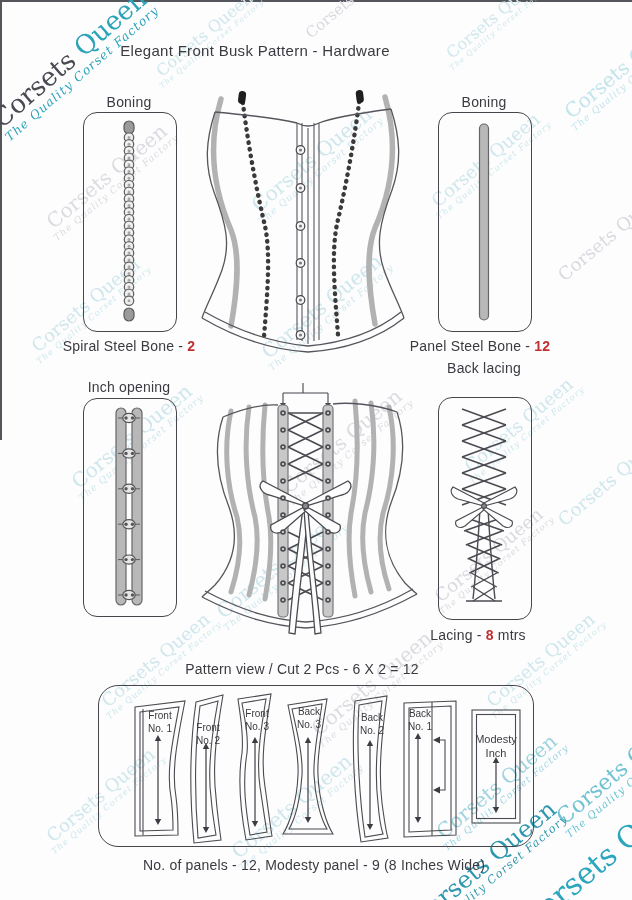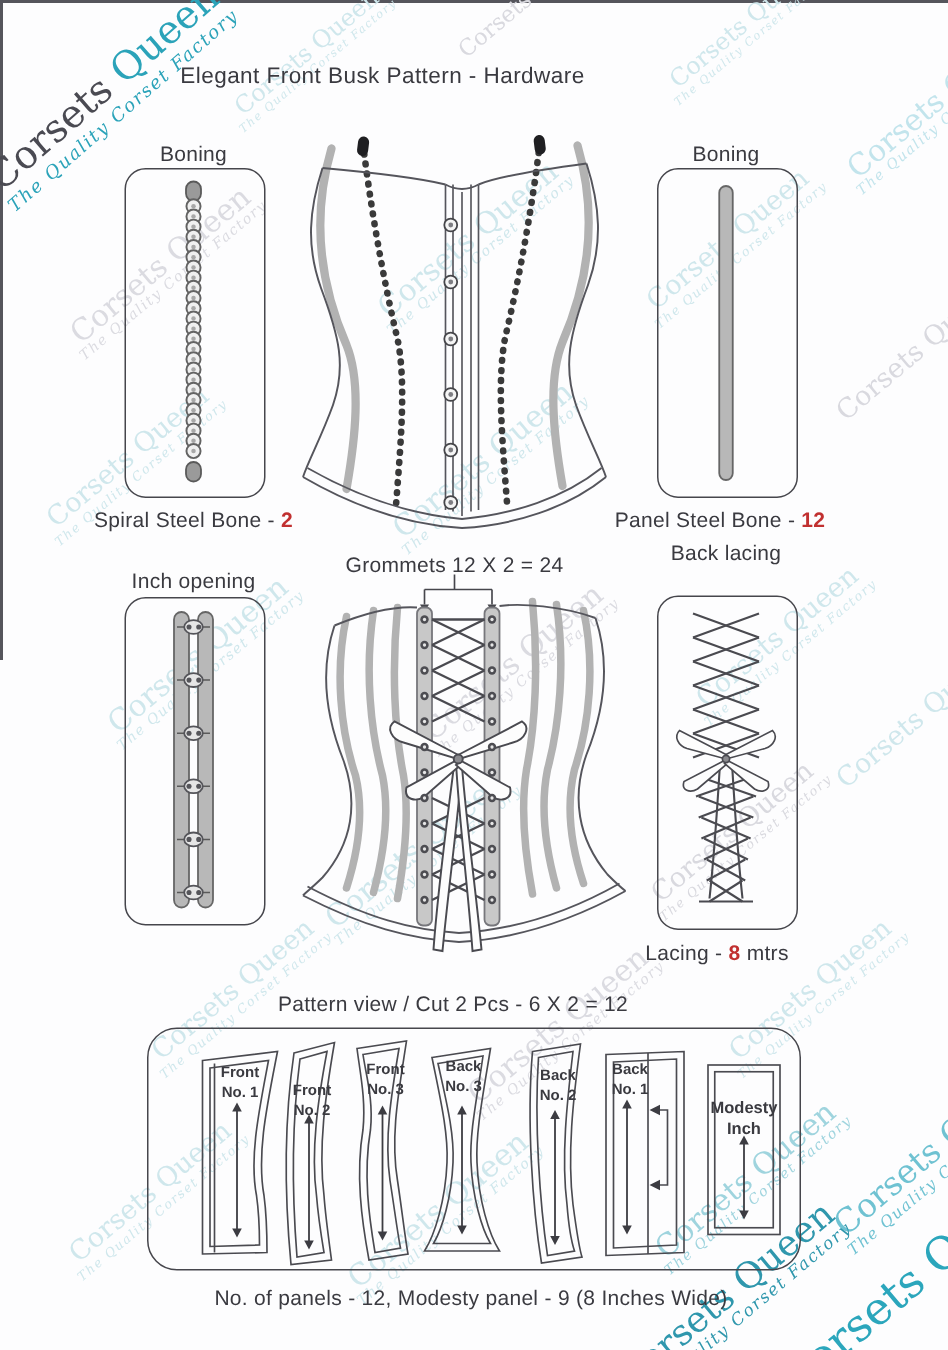--- a/index.html
+++ b/index.html
@@ -9,21 +9,21 @@
   .border-left{position:absolute;left:0;top:0;width:2px;height:440px;background:#55555c;}
   
   .wm{position:absolute;white-space:nowrap;font-family:"DejaVu Serif",serif;
       transform:rotate(-40deg);line-height:1.02;z-index:0;text-align:center;}
   .wm .tag{font-style:italic;font-size:47%;letter-spacing:1.2px;}
   
   .lbl{position:absolute;text-align:center;font-size:14px;letter-spacing:.2px;z-index:2;}
   .title{font-size:15px;letter-spacing:.3px;}
   .red{color:#c13030;font-weight:bold;}
   .box{position:absolute;border:1.5px solid #46464c;border-radius:14px;z-index:1;}
-  .plbl{position:absolute;text-align:center;font-size:10px;line-height:1.25;z-index:3;color:#3a3a40;font-weight:bold;}
+  .plbl{position:absolute;text-align:center;font-size:10px;line-height:1.25;z-index:3;color:#3a3a40;}
   svg{position:absolute;overflow:visible;z-index:2;}
 </style>
 </head>
 <body>
 
 <div id="page">
 
   <div class="border-top"></div>
   <div class="border-left"></div>
 
@@ -63,21 +63,20 @@
 
   <div class="lbl" style="left:69px;top:94px;width:120px;">Boning</div>
   <div class="lbl" style="left:424px;top:94px;width:120px;">Boning</div>
 
   <div class="lbl" style="left:29px;top:338px;width:200px;">
     <span>Spiral Steel Bone - </span><span class="red">2</span>
   </div>
   <div class="lbl" style="left:380px;top:338px;width:200px;">
     <span>Panel Steel Bone - </span><span class="red">12</span>
   </div>
-  <div class="lbl" style="left:203px;top:368px;width:200px;">Grommets 12 X 2 = 24</div>
 
   <div class="lbl" style="left:69px;top:379px;width:120px;">Inch opening</div>
   <div class="lbl" style="left:424px;top:360px;width:120px;">Back lacing</div>
 
   <div class="lbl" style="left:378px;top:627px;width:200px;">
     <span>Lacing  - </span><span class="red">8</span><span> mtrs</span>
   </div>
 
   <div class="lbl" style="left:142px;top:661px;width:320px;">Pattern view / Cut 2 Pcs - 6 X 2 = 12</div>
   <div class="lbl" style="left:94px;top:857px;width:440px;">No. of panels - 12, Modesty panel - 9 (8 Inches Wide)</div>

